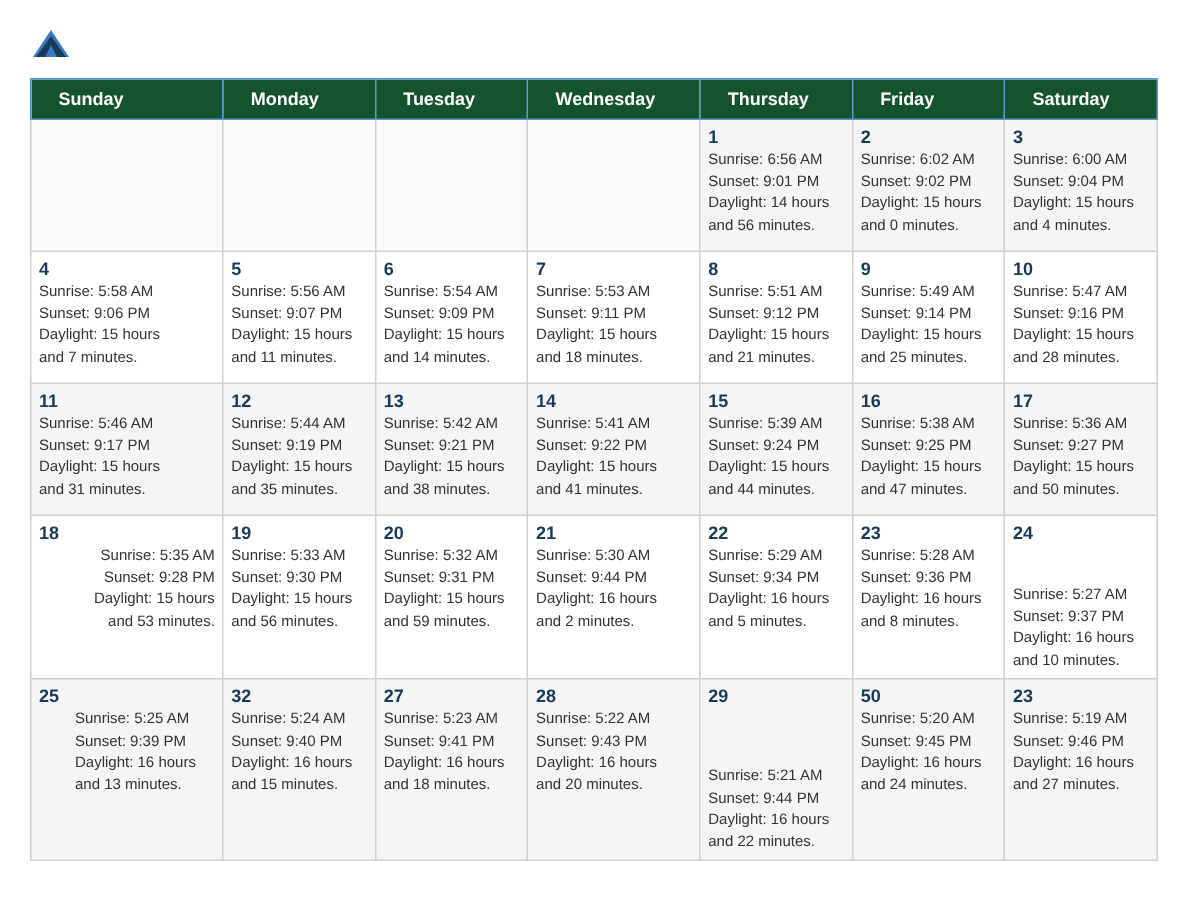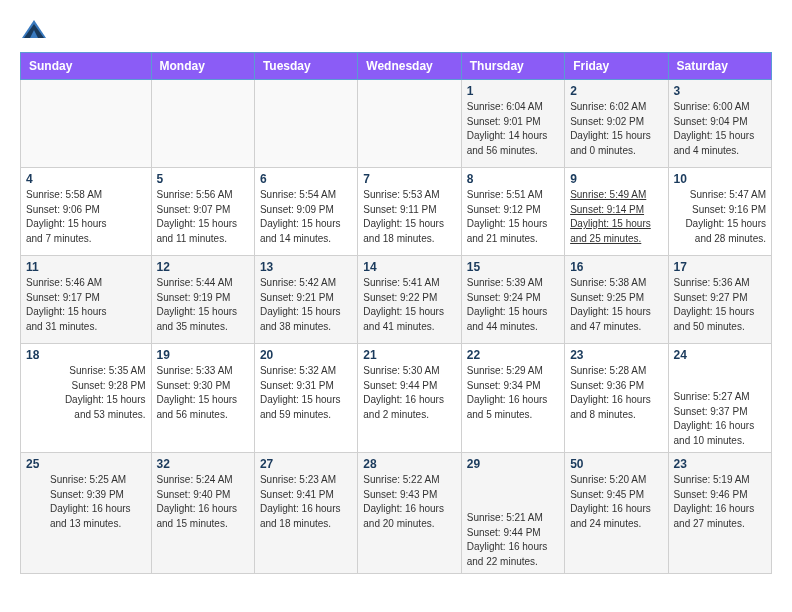--- a/index.html
+++ b/index.html
@@ -48,23 +48,23 @@
     .subtitle {
       font-size: 14px;
       color: #333;
     }
     table {
       width: 100%;
       border-collapse: collapse;
       font-size: 11px;
     }
     thead tr th {
-      background-color: #8b5cf6;
+      background-color: #14532d;
       color: #fff;
-      padding: 6px 8px;
+      padding: 6px 18px;
       text-align: left;
       font-size: 12px;
       border: 1px solid #5a9ad4;
     }
     tbody tr {
       border-bottom: 1px solid #ccc;
     }
     tbody tr:nth-child(odd) {
       background-color: #f5f5f5;
     }
@@ -126,21 +126,21 @@
         </tr>
     </thead>
     <tbody id="calendar-body">
     <tr>
           <td class="empty-cell"></td>
           <td class="empty-cell"></td>
           <td class="empty-cell"></td>
           <td class="empty-cell"></td>
           <td>
             <div class="day-num">1</div>
-            <div class="day-info" style="white-space: pre-line;">Sunrise: 6:04 AM
+            <div class="day-info" style="white-space: pre-line;">Sunrise: 6:56 AM
 Sunset: 9:01 PM
 Daylight: 14 hours
 and 56 minutes.</div>
           </td>
           <td>
             <div class="day-num">2</div>
             <div class="day-info" style="white-space: pre-line;">Sunrise: 6:02 AM
 Sunset: 9:02 PM
 Daylight: 15 hours
 and 0 minutes.</div>
@@ -184,28 +184,28 @@
           </td>
           <td>
             <div class="day-num">8</div>
             <div class="day-info" style="white-space: pre-line;">Sunrise: 5:51 AM
 Sunset: 9:12 PM
 Daylight: 15 hours
 and 21 minutes.</div>
           </td>
           <td>
             <div class="day-num">9</div>
-            <div class="day-info" style="white-space: pre-line; text-decoration: underline;">Sunrise: 5:49 AM
+            <div class="day-info" style="white-space: pre-line;">Sunrise: 5:49 AM
 Sunset: 9:14 PM
 Daylight: 15 hours
 and 25 minutes.</div>
           </td>
           <td>
             <div class="day-num">10</div>
-            <div class="day-info" style="white-space: pre-line; text-align: right;">Sunrise: 5:47 AM
+            <div class="day-info" style="white-space: pre-line;">Sunrise: 5:47 AM
 Sunset: 9:16 PM
 Daylight: 15 hours
 and 28 minutes.</div>
           </td>
         </tr>
         <tr>
           <td>
             <div class="day-num">11</div>
             <div class="day-info" style="white-space: pre-line;">Sunrise: 5:46 AM
 Sunset: 9:17 PM

